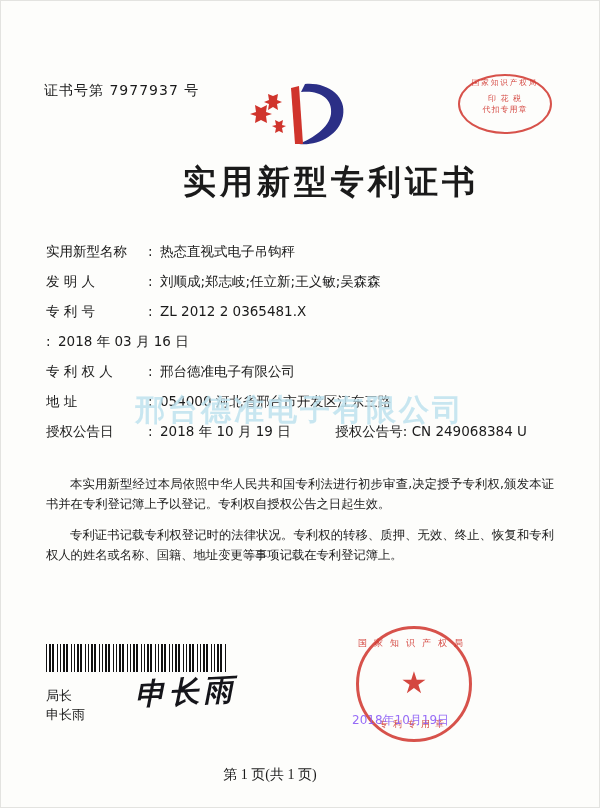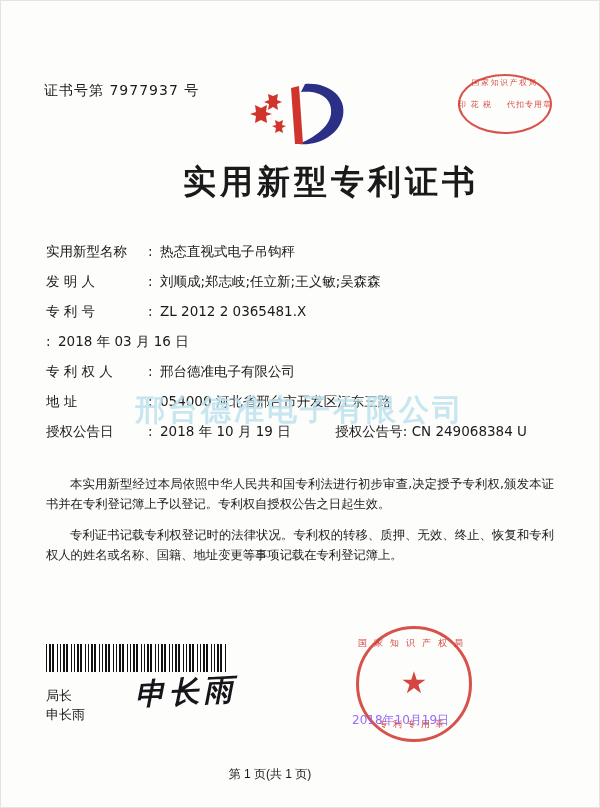--- a/index.html
+++ b/index.html
@@ -38,21 +38,21 @@
   .stamp-tr{
     position:absolute;right:46px;top:74px;width:96px;height:62px;
   }
   .stamp-tr .oval{
     position:absolute;left:0;top:0;width:94px;height:60px;
     border:2px solid #d0342c;border-radius:50%;
     box-sizing:border-box;opacity:.85;
   }
   .stamp-tr .txt{
     position:absolute;left:0;top:0;width:94px;height:60px;
-    display:flex;flex-direction:row;align-items:center;justify-content:space-between;
+    display:flex;flex-direction:column;align-items:center;justify-content:center;
     color:#d0342c;font-size:8px;line-height:11px;letter-spacing:1px;
     font-family:"DejaVu Sans", sans-serif;opacity:.9;
   }
   .stamp-tr .arc{
     position:absolute;left:8px;top:4px;width:78px;height:26px;
     color:#d0342c;font-size:7.5px;text-align:center;letter-spacing:2px;
     opacity:.9;
   }
 
   
@@ -148,22 +148,22 @@
   .seal .arc-bottom{bottom:11px;letter-spacing:5px;}
   .seal-date{
     position:absolute;left:352px;top:712px;
     color:#8b5cf6;font-size:12px;opacity:.9;
     font-family:"DejaVu Sans", sans-serif;
   }
 
   
   .footer{
     position:absolute;left:0;top:766px;width:540px;text-align:center;
-    font-size:12px;
-    font-family:Liberation Sans, sans-serif;
+    font-size:14px;
+    font-family:Liberation Serif, serif;
   }
 </style>
 </head>
 <body>
 
 <div class="page">
   <div class="paper-edge"></div>
 
   <div class="cert-no">证书号第 7977937 号</div>
 

